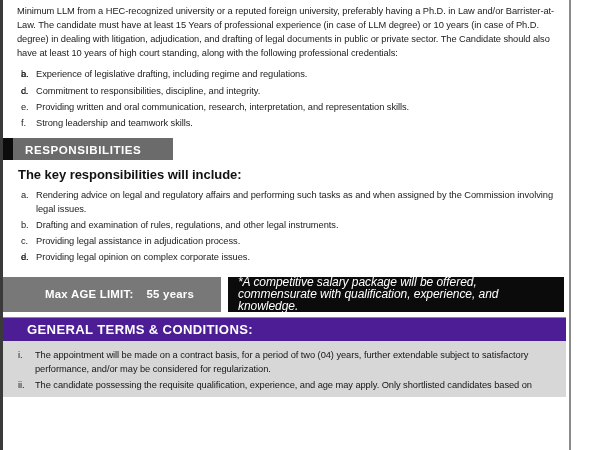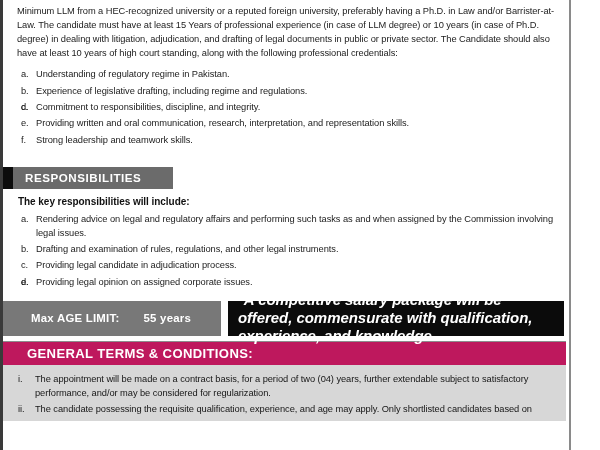--- a/index.html
+++ b/index.html
@@ -74,21 +74,21 @@
     width: 15px;
     text-align: left;
   }
 
   .alpha-list-wrap { padding: 5px 16px 0 18px; }
   .resp-list-wrap  { padding: 3px 16px 0 18px; }
 
   
   .sec-head-row {
     position: relative;
-    margin-top: 20px;
+    margin-top: 8px;
     height: 22px;
   }
   .sec-head-blackcap {
     position: absolute;
     left: 0;
     top: 0;
     width: 10px;
     height: 22px;
     background: #0c0c0c;
   }
@@ -104,21 +104,21 @@
     font-weight: bold;
     letter-spacing: 0.55px;
     display: flex;
     align-items: center;
     padding-left: 12px;
     box-sizing: border-box;
   }
 
   .subhead {
     padding: 7px 16px 0 15px;
-    font-size: 10px;
+    font-size: 13px;
     font-weight: bold;
     color: #111111;
     letter-spacing: -0.05px;
   }
 
   
   .banner {
     position: relative;
     margin-top: 12px;
     height: 35px;
@@ -126,54 +126,54 @@
   .banner-gray {
     position: absolute;
     left: 0;
     top: 0;
     width: 218px;
     height: 35px;
     background: #787878;
     display: flex;
     align-items: center;
     box-sizing: border-box;
-    padding-left: 28px;
+    padding-left: 42px;
     color: #ffffff;
     font-size: 11.4px;
     font-weight: bold;
     letter-spacing: 0.25px;
   }
-  .banner-gray .age-value { margin-left: 24px; }
+  .banner-gray .age-value { margin-left: 13px; }
 
   .banner-black {
     position: absolute;
     left: 225px;
     top: 0;
     right: 5px;
     height: 35px;
     background: #0b0b0b;
     display: flex;
     align-items: center;
     box-sizing: border-box;
     padding: 0 8px 0 10px;
   }
   .banner-black .salary-text {
     color: #ffffff;
-    font-size: 15px;
+    font-size: 12px;
     font-style: italic;
-    font-weight: bold;
-    line-height: 18px;
+    font-weight: normal;
+    line-height: 12px;
     letter-spacing: -0.05px;
   }
 
   
   .gt-band {
     margin-top: 5px;
     height: 24px;
-    background: #be185d;
+    background: #4c1d95;
     color: #ffffff;
     font-size: 13.1px;
     font-weight: bold;
     letter-spacing: 0.35px;
     display: flex;
     align-items: center;
     padding-left: 24px;
     box-sizing: border-box;
     margin-right: 3px;
     border-top: 1px solid #8d8d8d;
@@ -194,21 +194,20 @@
 <div class="page">
 
   <div class="qual-block">
     <div class="para">Minimum LLM from a HEC-recognized university or a reputed foreign university, preferably having a Ph.D. in Law and/or Barrister-at-Law. The candidate must have at least 15 Years of professional experience (in case of LLM degree) or 10 years (in case of Ph.D. degree) in dealing with litigation, adjudication, and drafting of legal documents in public or private sector. The Candidate should also have at least 10 years of high court standing, along with the following professional credentials:</div>
   </div>
 
   <div class="alpha-list-wrap">
     <ul class="alpha">
       <li>
         <span class="mk">a.</span>
-        <span>Understanding of regulatory regime in Pakistan.</span>
       </li>
       <li>
         <span class="mk">b.</span>
         <span>Experience of legislative drafting, including regime and regulations.</span>
       </li>
       <li>
         <span class="mk">c.</span>
       </li>
       <li>
         <span class="mk">d.</span>
@@ -237,28 +236,28 @@
       <li>
         <span class="mk">a.</span>
         <span>Rendering advice on legal and regulatory affairs and performing such tasks as and when assigned by the Commission involving legal issues.</span>
       </li>
       <li>
         <span class="mk">b.</span>
         <span>Drafting and examination of rules, regulations, and other legal instruments.</span>
       </li>
       <li>
         <span class="mk">c.</span>
-        <span>Providing legal candidate in adjudication process.</span>
+        <span>Providing legal assistance in adjudication process.</span>
       </li>
       <li>
         <span class="mk">d.</span>
       </li>
       <li>
         <span class="mk">e.</span>
-        <span>Providing legal opinion on assigned corporate issues.</span>
+        <span>Providing legal opinion on complex corporate issues.</span>
       </li>
     </ul>
   </div>
 
   <div class="banner">
     <div class="banner-gray">
       <span>Max AGE LIMIT:</span>
       <span class="age-value">55 years</span>
     </div>
     <div class="banner-black">

